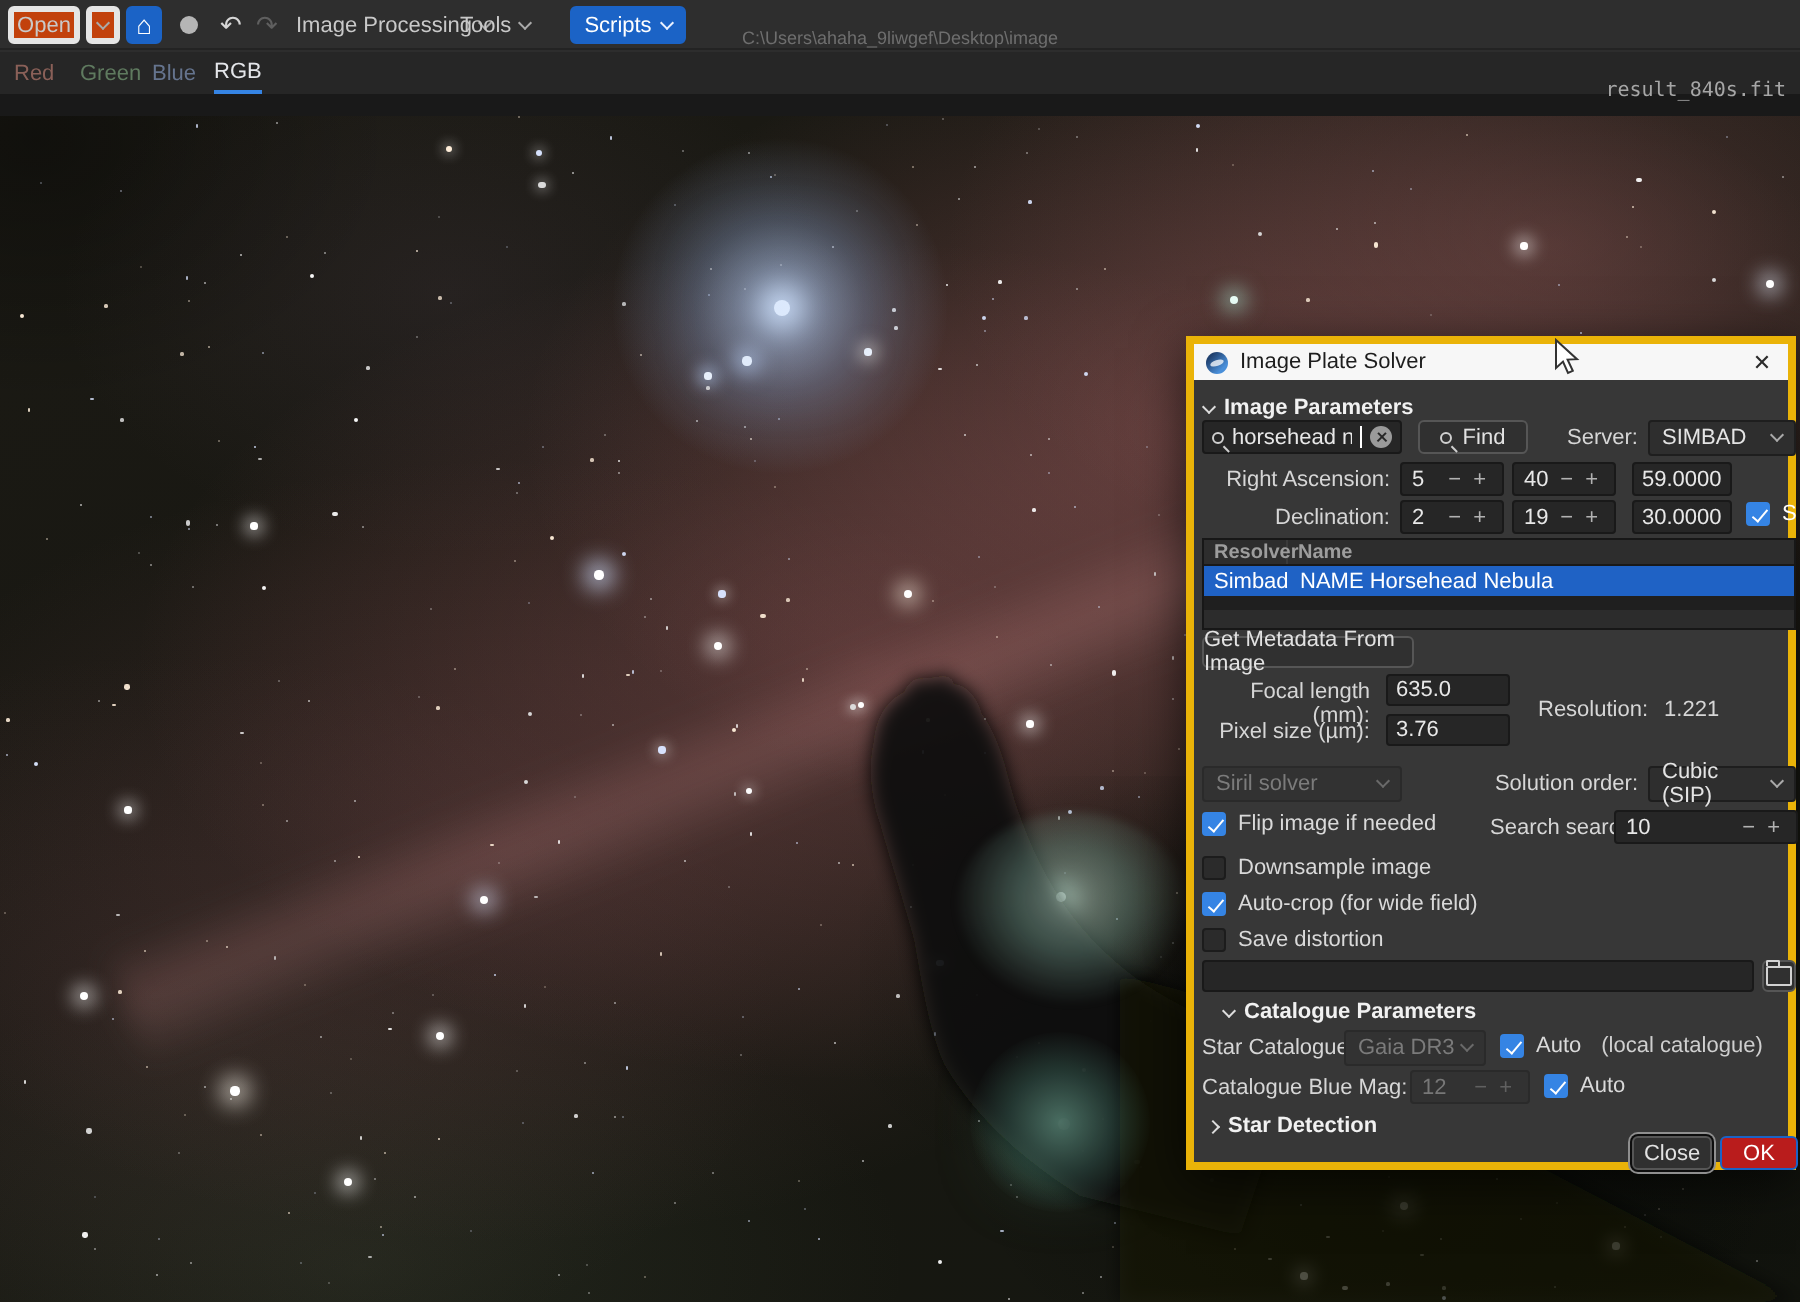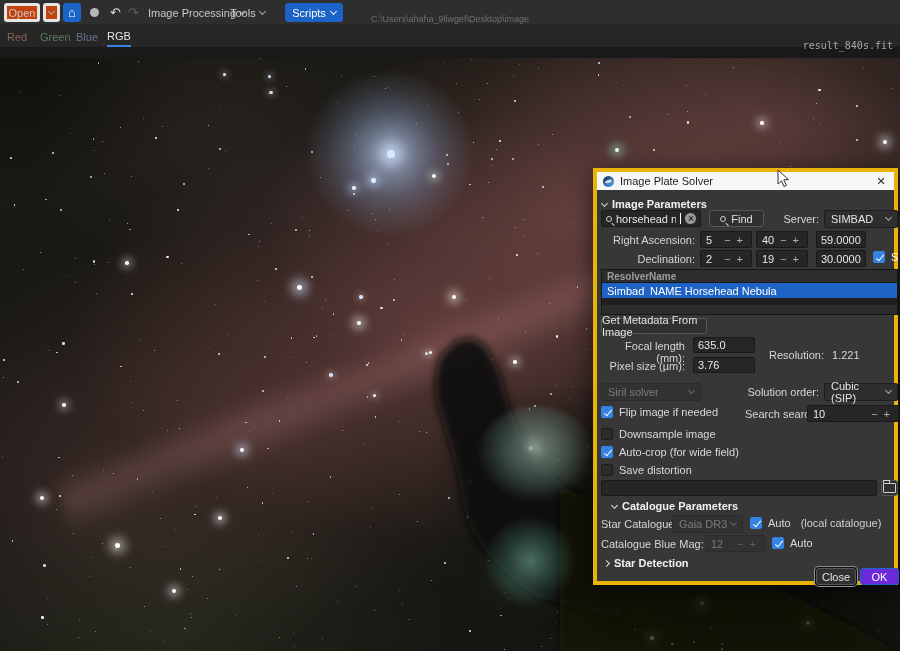--- a/index.html
+++ b/index.html
@@ -83,21 +83,21 @@
          display:flex;align-items:center;padding:0 4px;gap:4px;height:17px;}
   .mag{width:6px;height:6px;border:1.4px solid #cfcfcf;border-radius:50%;position:relative;flex:none;}
   .mag::after{content:"";position:absolute;width:4px;height:1.4px;background:#cfcfcf;transform:rotate(45deg);left:4px;top:7px;}
   .caret{width:1px;height:11px;background:#fff;flex:none;}
   .clr{width:11px;height:11px;border-radius:50%;background:#9a9a9a;position:relative;flex:none;margin-left:auto;}
   .clr::before,.clr::after{content:"";position:absolute;left:2.5px;top:5px;width:6px;height:1.4px;background:#262626;}
   .clr::before{transform:rotate(45deg);} .clr::after{transform:rotate(-45deg);}
 
   .btn{background:#303030;border:1px solid #565656;border-radius:3px;color:#e2e2e2;
        display:flex;align-items:center;justify-content:center;gap:5px;font-size:11px;}
-  .btn.primary{background:#6d28d9;border-color:#1b63c6;color:#fff;align-items:center;}
+  .btn.primary{background:#b91c1c;border-color:#1b63c6;color:#fff;align-items:center;}
   .btn.focusring{box-shadow:0 0 0 1px #0d0d0d, 0 0 0 2px #8f8f8f;}
 
   .dd{background:#2e2e2e;border:1px solid #1e1e1e;border-radius:2px;color:#e4e4e4;
       display:flex;align-items:center;padding:0 6px;height:18px;}
   .dd .chev{margin-left:auto;}
   .dd.disabled{color:#7b7b7b;background:#323232;border-color:#2a2a2a;}
   .dd.disabled .chev{border-color:#6a6a6a;}
 
   .spin{background:#262626;border:1px solid #191919;border-radius:2px;color:#e8e8e8;
         display:flex;align-items:center;height:17px;padding:0 5px;}

